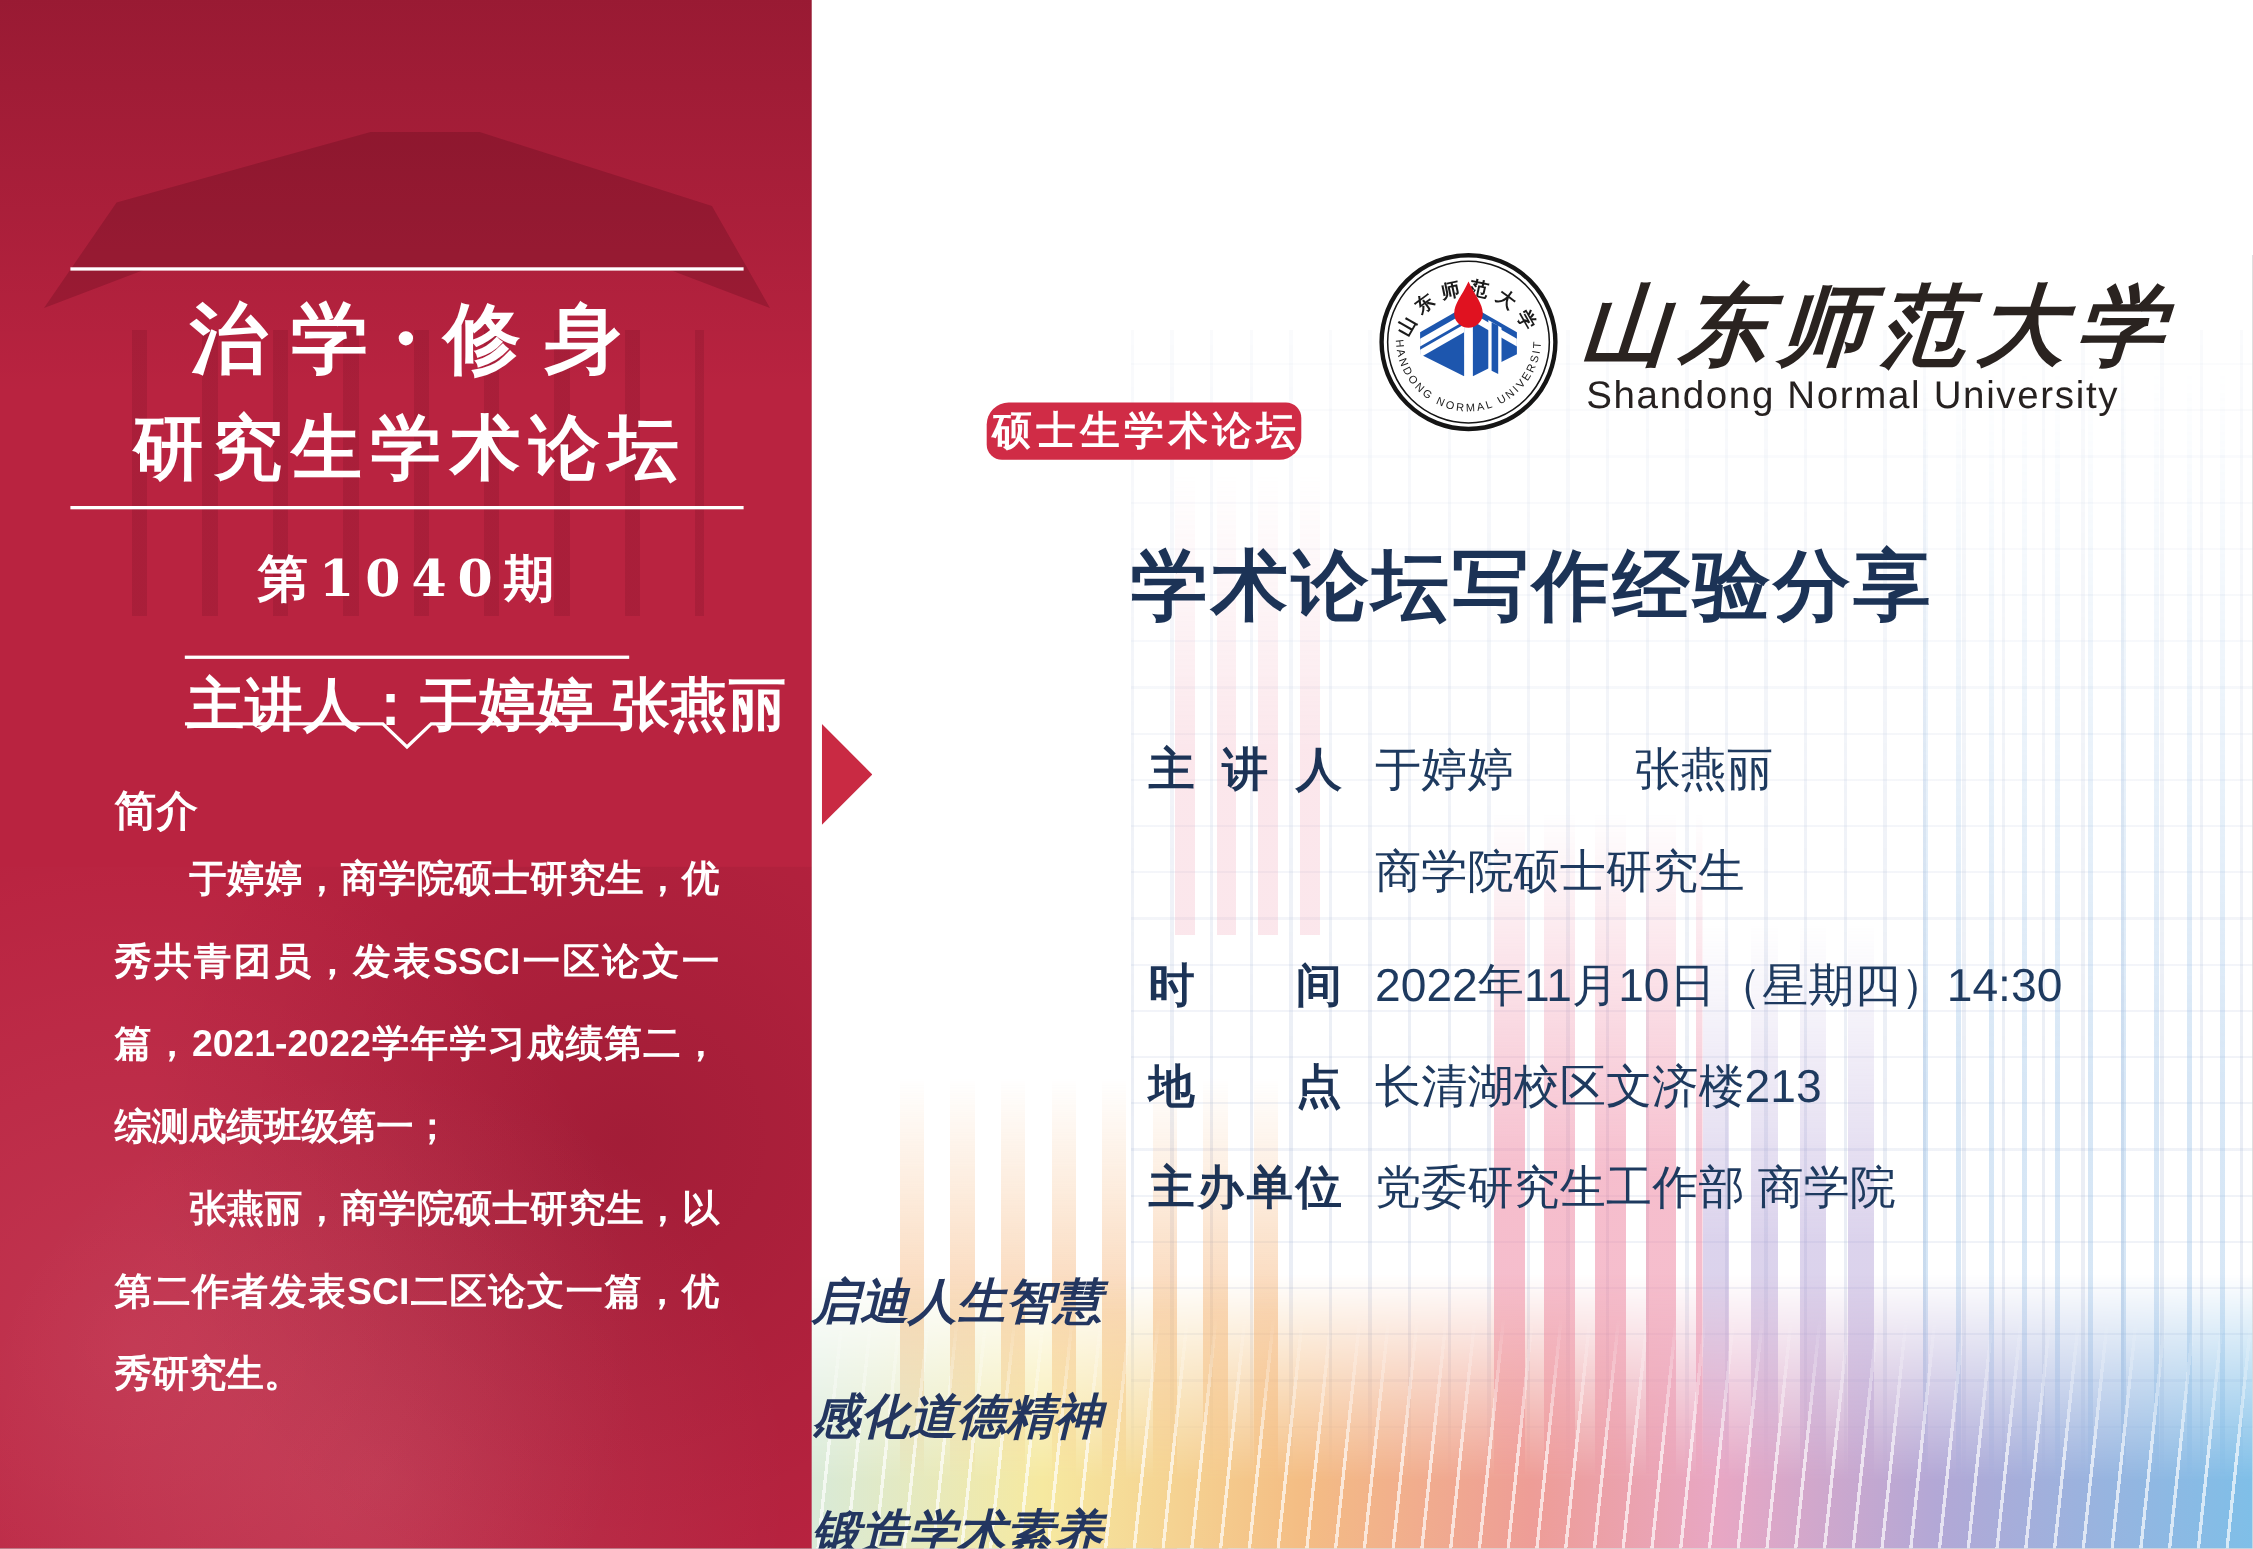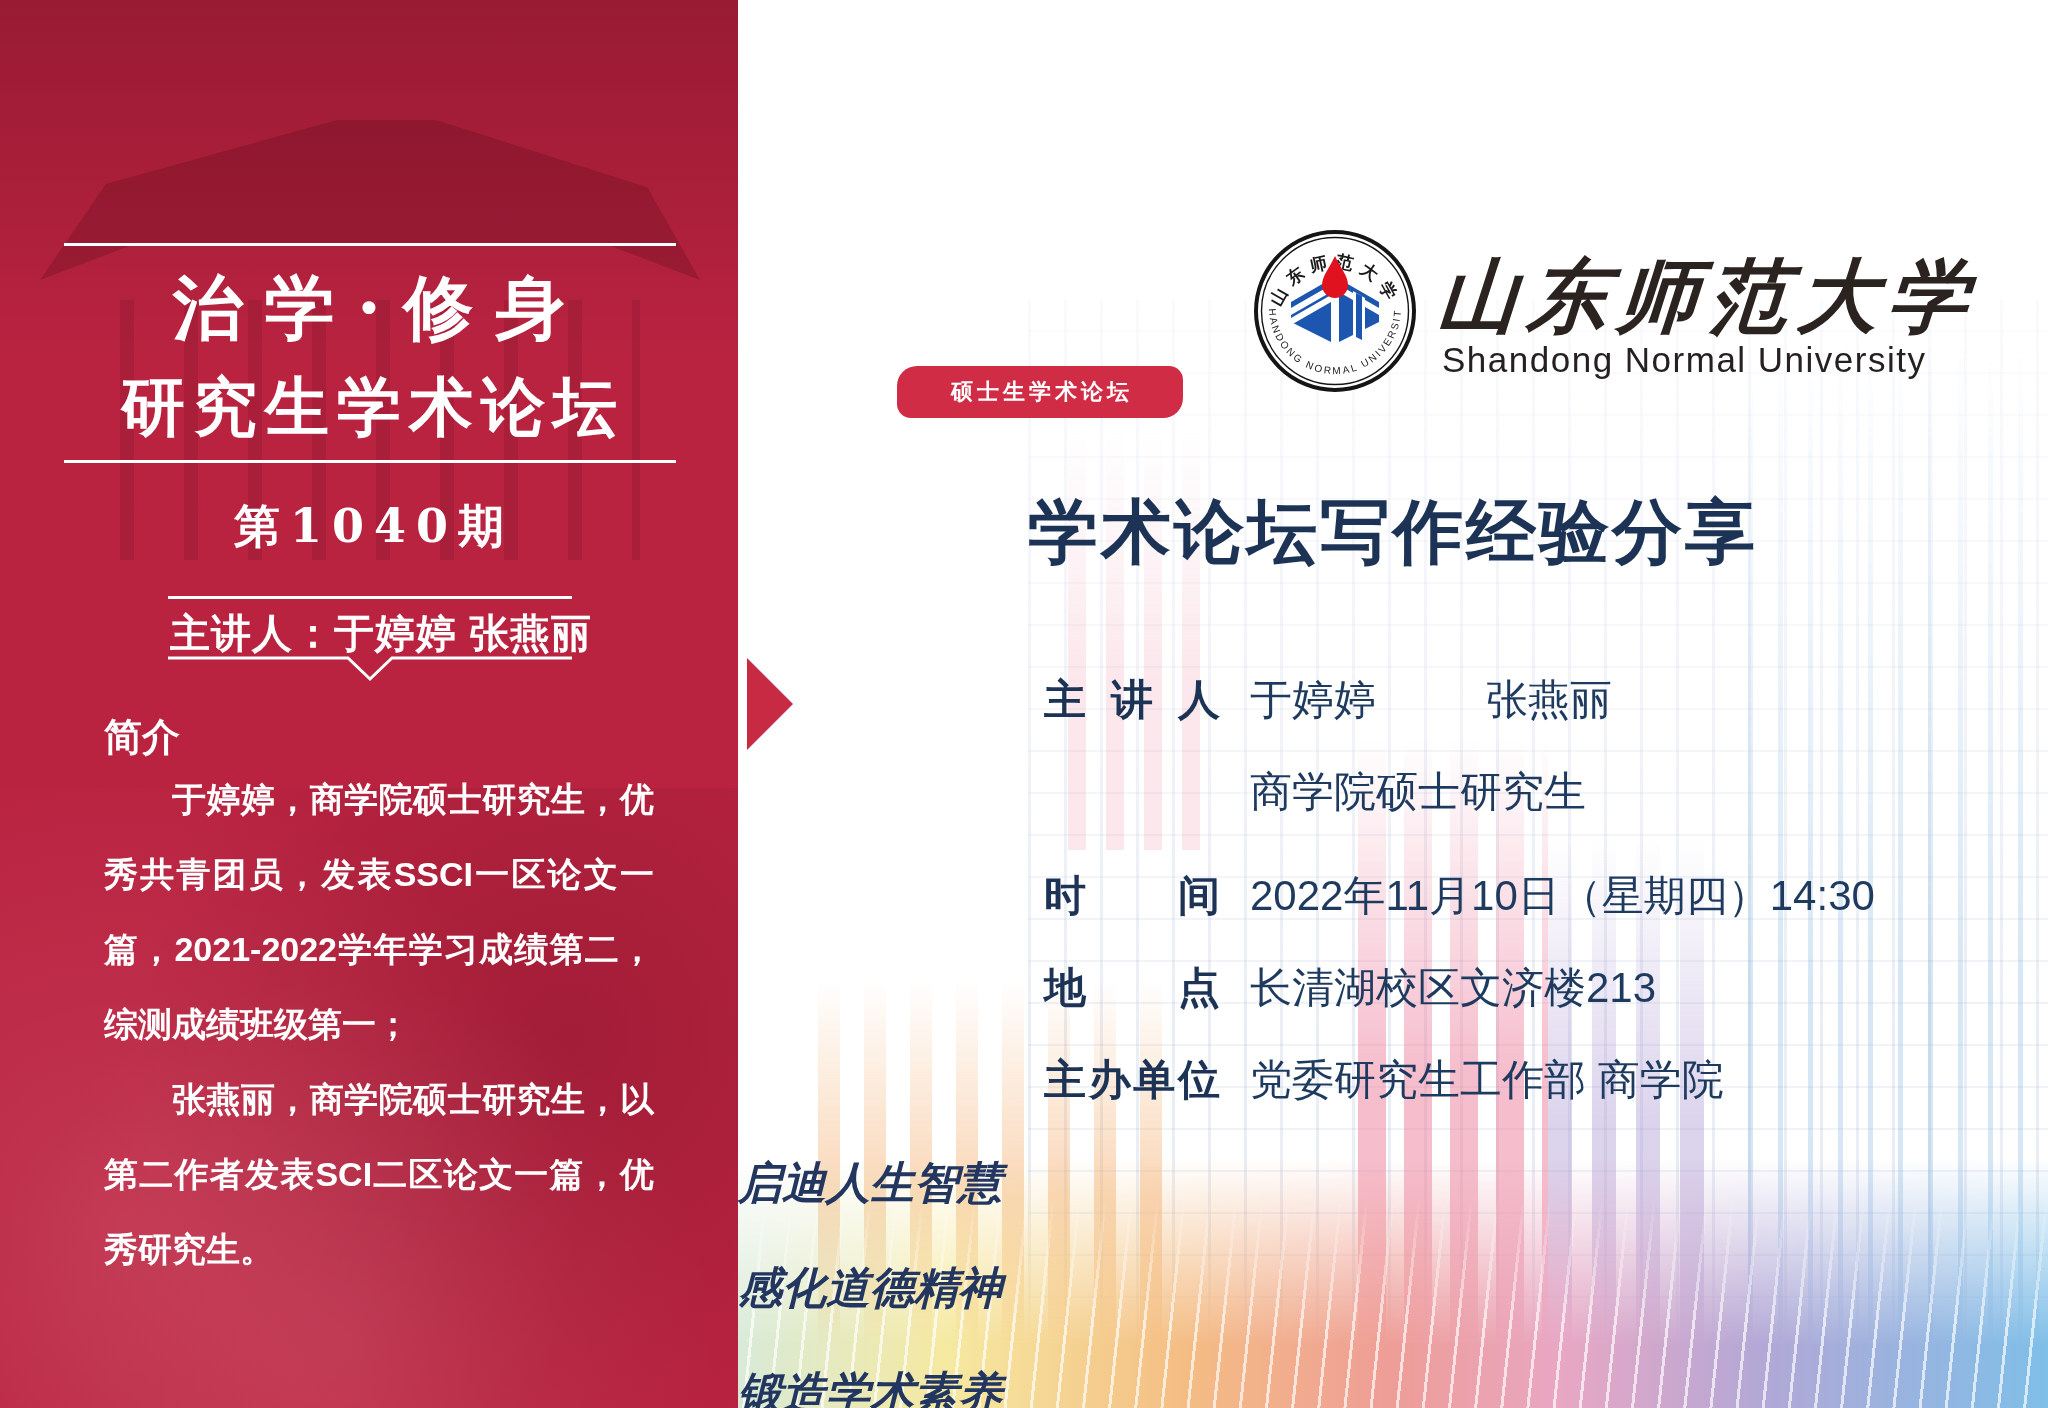--- a/index.html
+++ b/index.html
@@ -21,21 +21,21 @@
   .rule{position:absolute;background:#ffffff;height:3px;}
   .rule1{left:64px;top:243px;width:612px;}
   .rule2{left:64px;top:460px;width:612px;}
   .series-title{position:absolute;left:0;width:738px;text-align:center;color:#ffffff;
         font-family:"DejaVu Serif","Liberation Serif",serif;font-weight:700;}
   .series-line1{top:262px;font-size:70px;letter-spacing:22px;text-indent:22px;}
   .series-line2{top:364px;font-size:64px;letter-spacing:8px;text-indent:8px;}
   .issue{position:absolute;left:0;top:496px;width:738px;text-align:center;color:#ffffff;
         font-family:"DejaVu Serif","Liberation Serif",serif;font-weight:700;font-size:46px;letter-spacing:10px;text-indent:10px;}
   .spk-rule-top{position:absolute;left:168px;top:596px;width:404px;height:2.5px;background:#fff;}
-  .spk-banner{position:absolute;left:170px;top:606px;width:404px;color:#fff;font-size:40px;font-weight:700;
+  .spk-banner{position:absolute;left:170px;top:606px;width:404px;color:#fff;font-size:52px;font-weight:700;
         letter-spacing:1px;white-space:nowrap;}
   .spk-chevron{position:absolute;left:168px;top:655px;}
   .intro-heading{position:absolute;left:104px;top:712px;color:#fff;font-size:38px;font-weight:700;text-align:center;}
   .intro-body{position:absolute;left:104px;top:762px;width:550px;color:#fff;font-size:34px;font-weight:700;
         line-height:75px;text-align:justify;}
   .intro-body p{margin:0;text-indent:2em;}
 
   
   .white-panel{position:absolute;left:738px;top:0;width:1310px;height:1408px;background:#ffffff;}
   .bg-art{position:absolute;inset:0;pointer-events:none;}
@@ -71,21 +71,21 @@
         clip-path:polygon(0 0,100% 50%,0 100%);}
 
   .seal{position:absolute;left:514px;top:228px;width:166px;height:166px;}
   .uni-cn{position:absolute;left:700px;top:244px;color:#2a2320;white-space:nowrap;
         font-family:"DejaVu Serif","Liberation Serif",serif;font-style:italic;font-weight:700;
         font-size:80px;letter-spacing:10px;transform:skewX(-4deg);}
   .uni-en{position:absolute;left:704px;top:340px;color:#262120;font-size:35px;letter-spacing:1.5px;white-space:nowrap;}
 
   .badge{position:absolute;left:159px;top:366px;width:286px;height:52px;background:#d02c46;
         border-radius:20px 14px 20px 14px;display:flex;align-items:center;justify-content:center;
-        color:#fff;font-size:22px;font-weight:700;letter-spacing:4px;text-indent:4px;}
+        color:#fff;font-size:36px;font-weight:700;letter-spacing:4px;text-indent:4px;}
   .main-title{position:absolute;left:0;top:486px;width:1310px;text-align:center;color:#1c3356;
         font-size:70px;font-weight:900;letter-spacing:3px;white-space:nowrap;}
 
   .details{position:absolute;left:306px;top:672px;color:#1e3a5f;}
   .drow{display:flex;align-items:flex-start;margin-bottom:36px;}
   .dt{width:176px;font-size:42px;font-weight:700;text-align:justify;text-align-last:justify;color:#1c3356;}
   .dt.empty{visibility:hidden;}
   .dv{margin-left:30px;font-size:42px;white-space:nowrap;}
   .dv .name2{display:inline-block;margin-left:110px;}
   .drow.tight{margin-bottom:48px;}

